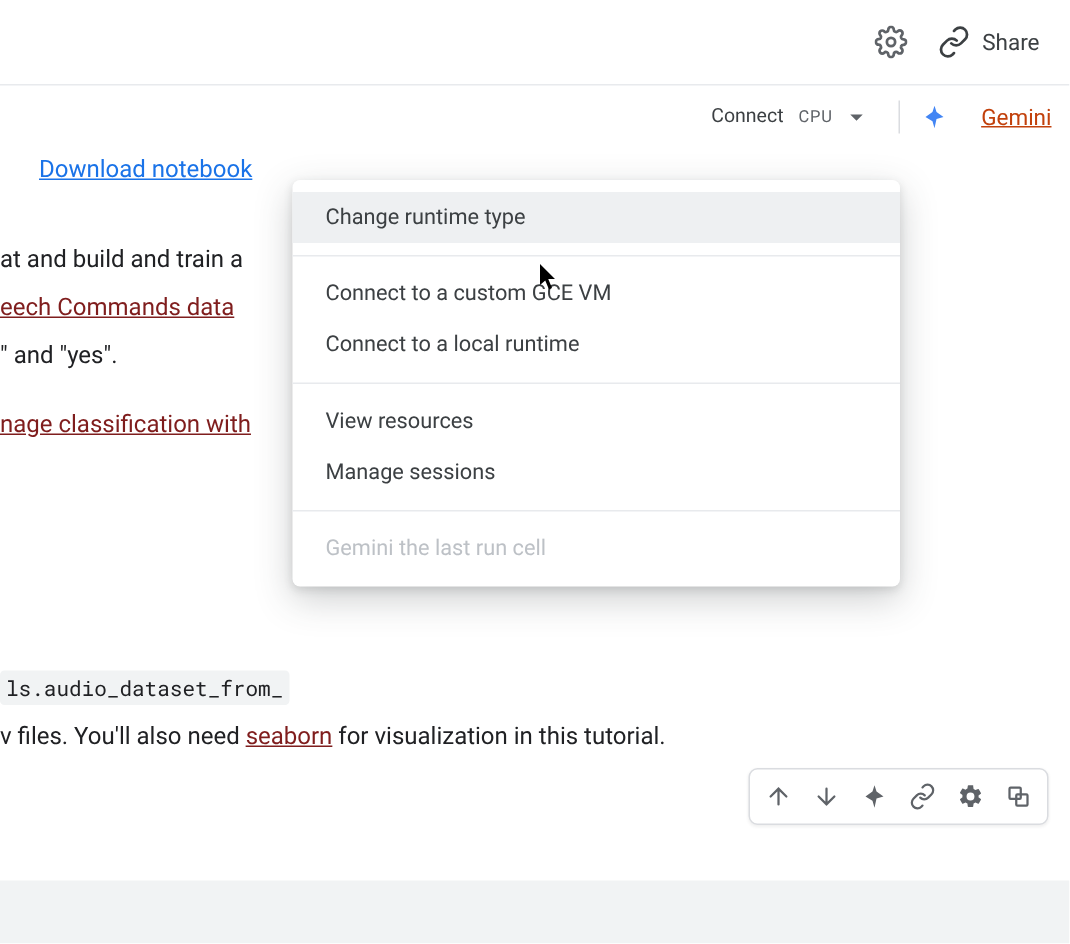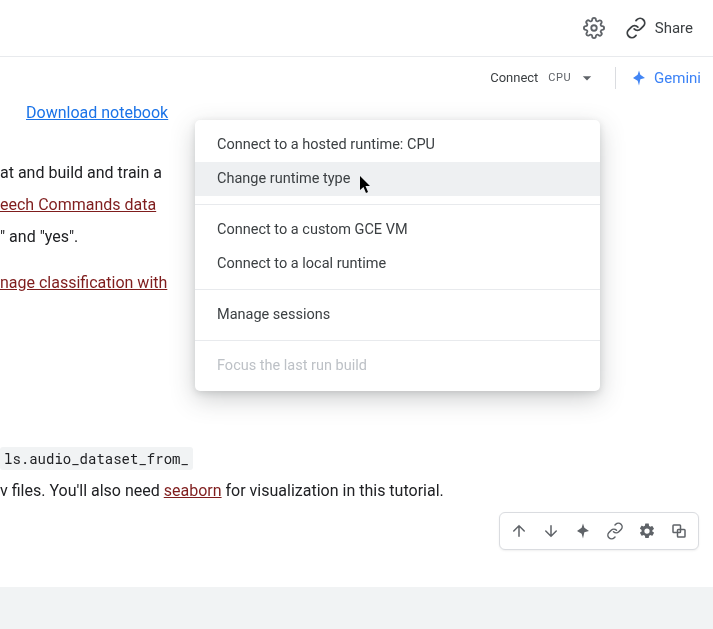--- a/index.html
+++ b/index.html
@@ -45,23 +45,24 @@
     display: flex;
     align-items: center;
     gap: 4px;
     padding-right: 8px;
     cursor: pointer;
   }
   .connect-label { font-size: 13px; color: #3c4043; padding: 0 4px; }
   .cpu-label { font-size: 11px; color: #5f6368; letter-spacing: 0.5px; text-transform: uppercase; padding: 0 2px; }
   .vdiv { width: 1px; height: 22px; background: #dadce0; margin: 0 6px; }
   .gemini {
-    display: flex; align-items: center; gap: 6px;
-    font-size: 15px; color: #3b82f6; cursor: pointer;
+    display: flex; align-items: center; gap: 22px;
+    font-size: 15px; color: #c2410c; cursor: pointer;
     padding: 0 4px;
+    text-decoration: underline;
   }
   .content {
     padding: 0 0 0 0;
     font-size: 16px;
     line-height: 26px;
     color: #202124;
     position: relative;
   }
   .download-link {
     color: #1a73e8;
@@ -199,29 +200,29 @@
         <span class="code-frag">ls.audio_dataset_from_</span>
       </p>
       <p class="para">
         <span>v  files. You'll also need </span><a href="#" class="link">seaborn</a><span> for visualization in this tutorial.</span>
       </p>
     </div>
   </div>
 </div>
 
 <div class="menu">
-  <div class="menu-item">Connect to a hosted runtime: CPU</div>
   <div class="menu-item hovered">Change runtime type</div>
   <div class="menu-sep"></div>
   <div class="menu-item">Connect to a custom GCE VM</div>
   <div class="menu-item">Connect to a local runtime</div>
   <div class="menu-sep"></div>
+  <div class="menu-item">View resources</div>
   <div class="menu-item">Manage sessions</div>
   <div class="menu-sep"></div>
-  <div class="menu-item disabled">Focus the last run build</div>
+  <div class="menu-item disabled">Gemini the last run cell</div>
 </div>
 
 <svg class="cursor-arrow" width="14" height="18" viewBox="0 0 14 18">
   <path d="M0 0 L0 14 L3.5 11 L6 17 L8 16 L5.5 10 L10 10 Z" fill="#000"></path>
 </svg>
 
 <div class="float-toolbar">
   <div class="ticon">
     <svg width="18" height="18" viewBox="0 0 24 24" fill="none" stroke="#5f6368" stroke-width="2" stroke-linecap="round">
         <path d="M12 19V5M5 12l7-7 7 7"></path>

